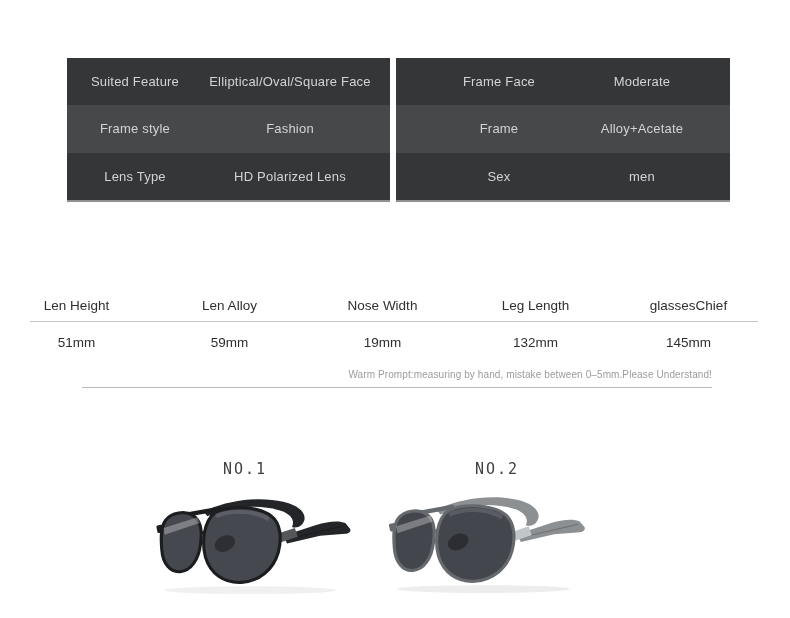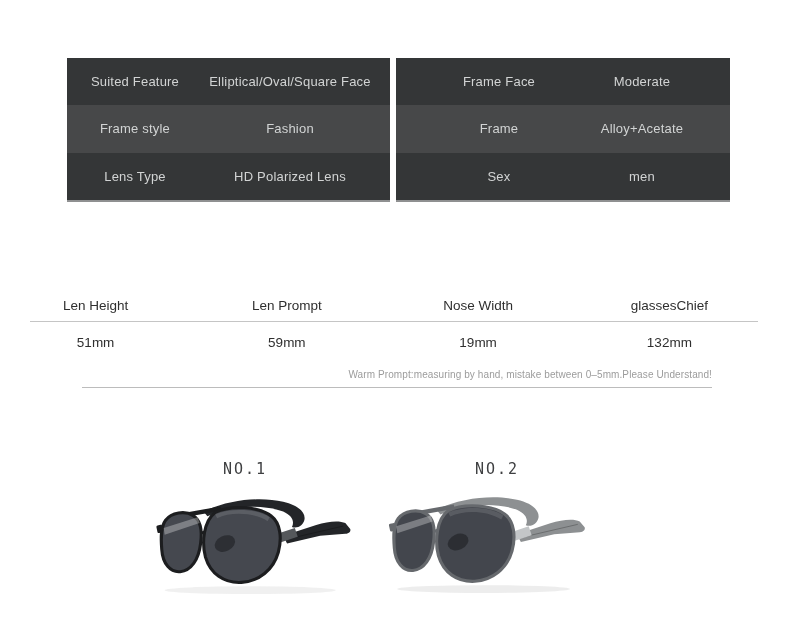--- a/index.html
+++ b/index.html
@@ -83,30 +83,32 @@
       <div class="svalue">Alloy+Acetate</div>
     </div>
     <div class="srow dark">
       <div class="slabel">Sex</div>
       <div class="svalue">men</div>
     </div>
   </div>
 
   <div id="meas-headers" class="mrow">
     <div class="mcell">Len Height</div>
-    <div class="mcell">Len Prompt</div>
+    <div class="mcell">Len Alloy</div>
     <div class="mcell">Nose Width</div>
+    <div class="mcell">Leg Length</div>
     <div class="mcell">glassesChief</div>
   </div>
   <div id="meas-line1"></div>
   <div id="meas-values" class="mrow">
     <div class="mcell">51mm</div>
     <div class="mcell">59mm</div>
     <div class="mcell">19mm</div>
     <div class="mcell">132mm</div>
+    <div class="mcell">145mm</div>
   </div>
   <div id="meas-note">Warm Prompt:measuring by hand, mistake between 0–5mm.Please Understand!</div>
   <div id="meas-line2"></div>
 
   <div id="pnum1" class="pnum">NO.1</div>
   <div id="pnum2" class="pnum">NO.2</div>
 
   <svg id="glasses1" class="glasses no1" viewBox="0 0 210 105">
     <ellipse cx="100" cy="100" rx="88" ry="4" fill="rgba(110,110,110,0.10)"></ellipse>
 

